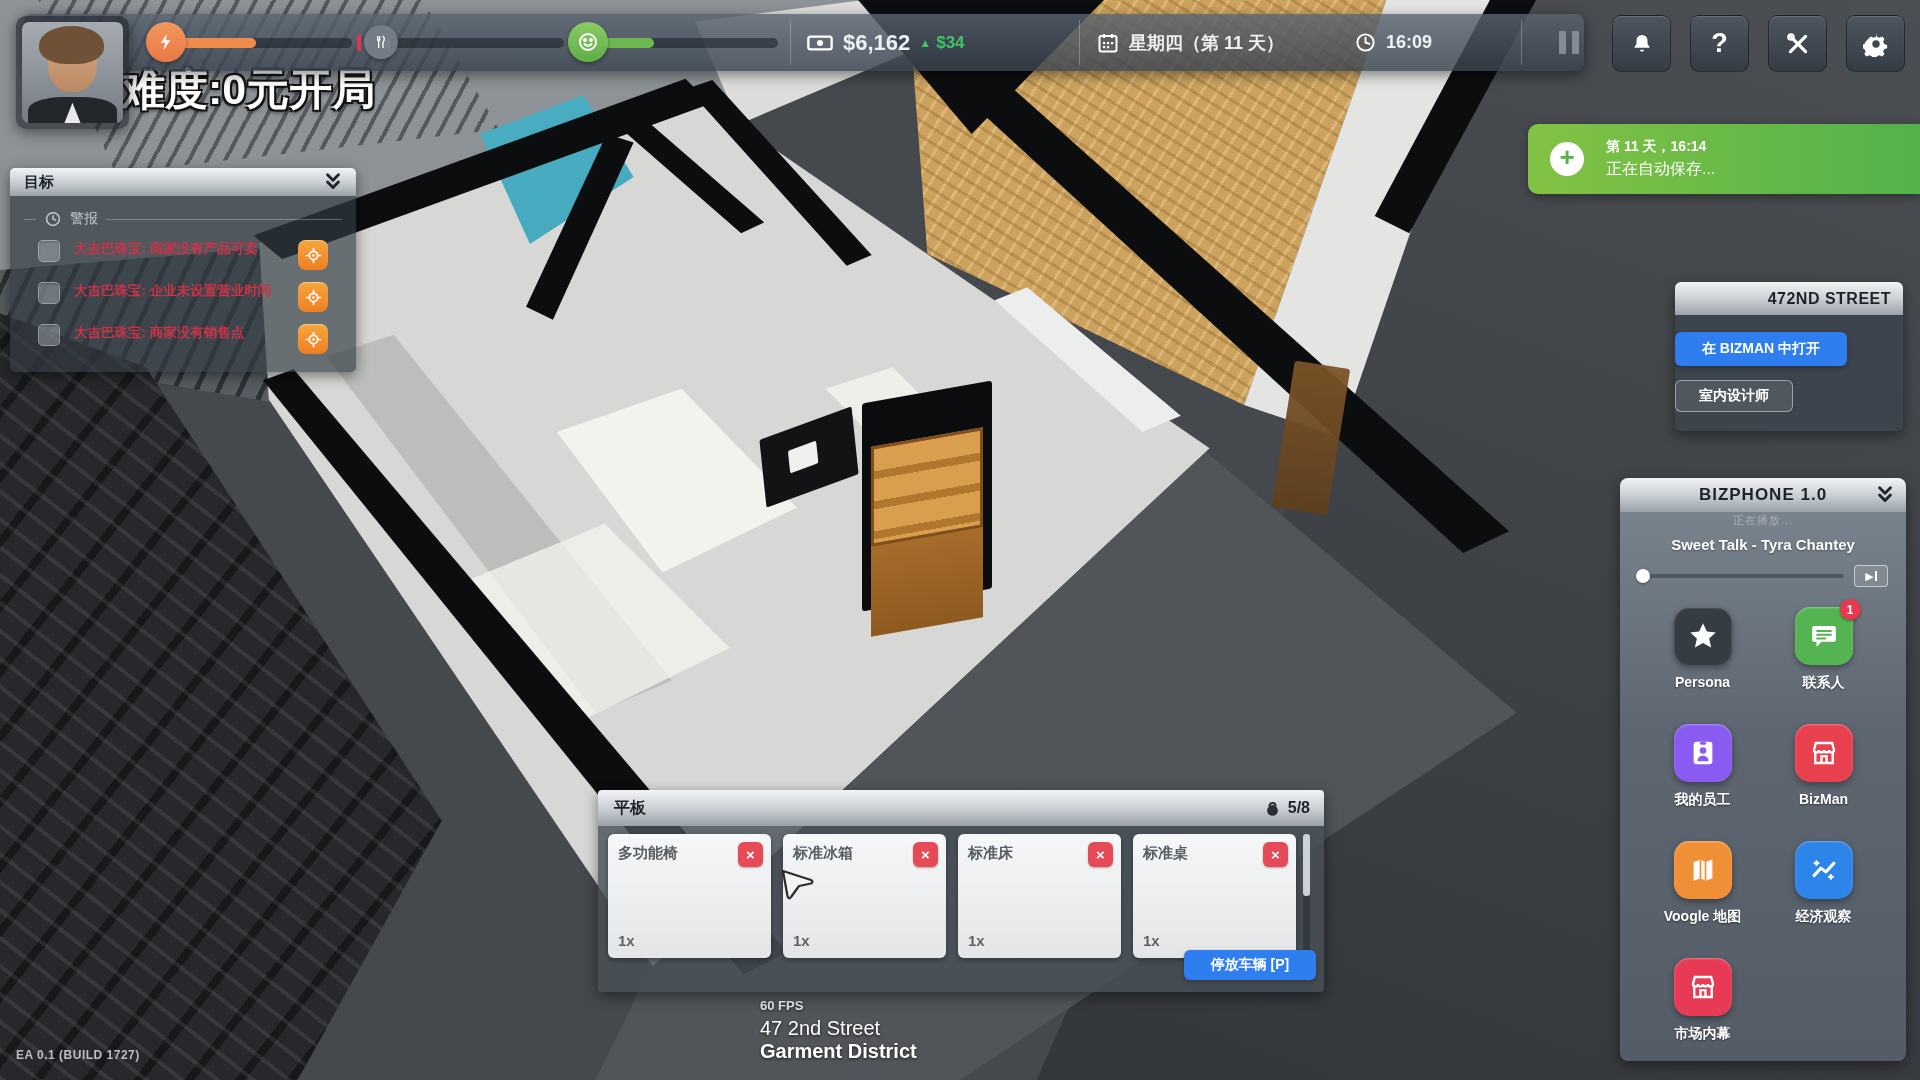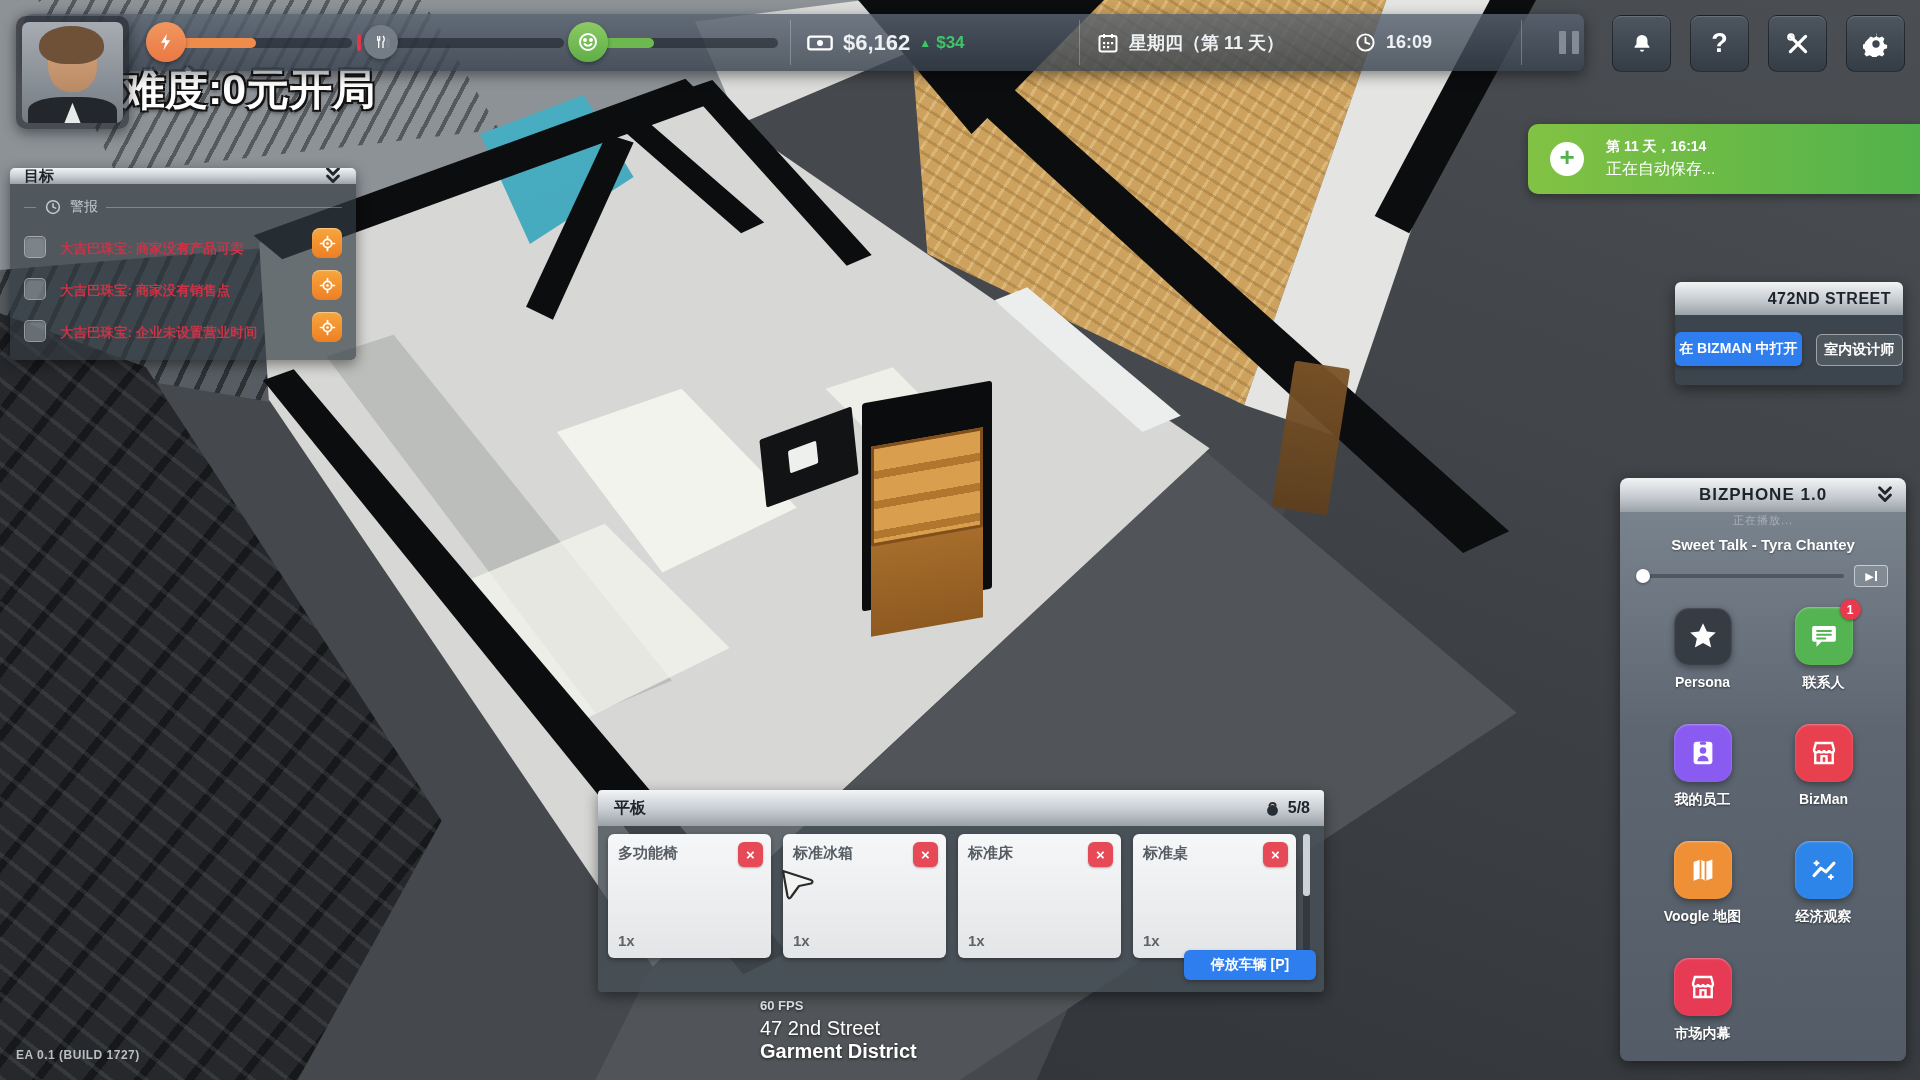--- a/index.html
+++ b/index.html
@@ -76,40 +76,40 @@
   .av-face { position:absolute; top:15%; left:26%; width:48%; height:54%; background:linear-gradient(#d3a57f,#b98a63); border-radius:46%; }
   .av-body { position:absolute; bottom:-6%; left:6%; width:88%; height:32%; background:#23262b; border-radius:40% 40% 0 0; }
   .av-shirt { position:absolute; bottom:0; left:42%; width:16%; height:20%; background:#e8e9ea; clip-path:polygon(50% 0,100% 100%,0 100%); }
 
   
   .overlay-text { position:absolute; left:122px; top:64px; z-index:15; color:#fff; font-weight:bold; font-size:43px; line-height:1.2;
     text-shadow:2px 2px 0 #141414,-2px -2px 0 #141414,2px -2px 0 #141414,-2px 2px 0 #141414,0 3px 4px rgba(0,0,0,.6); }
 
   
   .goals { position:absolute; left:10px; top:168px; width:346px; z-index:20; border-radius:5px; overflow:hidden; }
-  .goals-head { height:16px; display:flex; align-items:center; justify-content:space-between; padding:0 12px 0 14px; font-size:15px; font-weight:bold; }
+  .goals-head { height:28px; display:flex; align-items:center; justify-content:space-between; padding:0 12px 0 14px; font-size:15px; font-weight:bold; }
   .goals-body { background:rgba(52,60,68,.68); padding:6px 0 12px; }
   .alerts-title { display:flex; align-items:center; gap:8px; margin:8px 14px 6px; color:#c3cad0; font-size:14px; }
   .hr { height:1px; background:rgba(255,255,255,.28); }
   .hr-sm { width:12px; } .hr-grow { flex:1; }
-  .alert-row { display:flex; align-items:flex-end; padding:6px 14px; }
+  .alert-row { display:flex; align-items:flex-start; padding:6px 28px; }
   .chk { width:22px; height:22px; border-radius:5px; background:rgba(190,198,205,.4); border:1px solid rgba(255,255,255,.3); box-shadow:inset 0 1px 2px rgba(0,0,0,.25); flex:none; }
   .alert-text { flex:1; margin:0 10px 0 14px; color:#cb3347; font-weight:bold; font-size:13.5px; }
   .locate-btn { width:30px; height:30px; border-radius:8px; background:linear-gradient(180deg,#f7a63d,#ee7f23); display:flex; align-items:center; justify-content:center; flex:none; box-shadow:inset 0 1px 1px rgba(255,255,255,.4); }
 
   
   .toast { position:absolute; left:1528px; top:124px; width:392px; height:70px; border-radius:10px 0 0 10px; background:linear-gradient(90deg,#82c243,#52b24b); display:flex; align-items:center; z-index:25; box-shadow:0 3px 10px rgba(0,0,0,.35); }
   .toast-ic { width:34px; height:34px; border-radius:50%; background:#fff; color:#52b24b; font-size:26px; font-weight:bold; display:flex; align-items:center; justify-content:center; margin:0 22px 0 22px; padding-bottom:3px; }
   .toast-l1 { font-size:14px; font-weight:bold; color:#fff; }
   .toast-l2 { font-size:16px; color:#fff; margin-top:3px; }
 
   
   .street { position:absolute; left:1675px; top:282px; width:228px; border-radius:6px; overflow:hidden; z-index:20; }
   .street-head { height:33px; display:flex; align-items:center; justify-content:flex-end; padding-right:12px; font-weight:bold; font-size:16px; letter-spacing:.5px; }
-  .street-body { background:rgba(60,68,77,.95); padding:17px 0 19px; display:flex; flex-direction:row; align-items:flex-end; gap:14px; }
+  .street-body { background:rgba(60,68,77,.95); padding:17px 0 19px; display:flex; flex-direction:column; align-items:flex-start; gap:14px; }
   .btn-blue { background:#2e7ef0; color:#fff; font-weight:bold; font-size:14px; border:none; border-radius:6px; display:flex; align-items:center; justify-content:center; box-shadow:0 2px 4px rgba(0,0,0,.3); }
   .btn-open { width:172px; height:34px; }
   .btn-ghost { width:118px; height:32px; background:rgba(255,255,255,.1); border:1px solid rgba(255,255,255,.45); border-radius:6px; color:#fff; font-weight:bold; font-size:14px; display:flex; align-items:center; justify-content:center; }
 
   
   .phone { position:absolute; left:1620px; top:478px; width:286px; height:583px; border-radius:8px; overflow:hidden; z-index:20; display:flex; flex-direction:column; }
   .phone-head { height:34px; position:relative; display:flex; align-items:center; justify-content:center; font-weight:bold; font-size:17px; letter-spacing:1px; flex:none; }
   .phone-head .chev { position:absolute; right:10px; top:7px; }
   .phone-body { flex:1; background:linear-gradient(180deg,#79838e,#5d6671 40%,#545d67); padding-top:1px; }
   .np { text-align:center; font-size:11px; letter-spacing:1px; color:rgba(255,255,255,.35); }
@@ -336,46 +336,46 @@
               <circle cx="12" cy="12" r="1.6" fill="#fff" stroke="none"></circle>
             <line x1="12" y1="3.2" x2="12" y2="6"></line>
               <line x1="12" y1="18" x2="12" y2="20.8"></line>
               <line x1="3.2" y1="12" x2="6" y2="12"></line>
               <line x1="18" y1="12" x2="20.8" y2="12"></line>
           </svg>
         </div>
       </div>
       <div class="alert-row">
         <div class="chk"></div>
+        <div class="alert-text">大吉巴珠宝: 企业未设置营业时间</div>
+        <div class="locate-btn">
+          <svg width="19" height="19" viewBox="0 0 24 24" fill="none" stroke="#fff" stroke-width="2.2" stroke-linecap="round">
+            <circle cx="12" cy="12" r="5.2"></circle>
+              <circle cx="12" cy="12" r="1.6" fill="#fff" stroke="none"></circle>
+            <line x1="12" y1="3.2" x2="12" y2="6"></line>
+              <line x1="12" y1="18" x2="12" y2="20.8"></line>
+              <line x1="3.2" y1="12" x2="6" y2="12"></line>
+              <line x1="18" y1="12" x2="20.8" y2="12"></line>
+          </svg>
+        </div>
+      </div>
+      <div class="alert-row">
+        <div class="chk"></div>
         <div class="alert-text">大吉巴珠宝: 商家没有销售点</div>
         <div class="locate-btn">
           <svg width="19" height="19" viewBox="0 0 24 24" fill="none" stroke="#fff" stroke-width="2.2" stroke-linecap="round">
             <circle cx="12" cy="12" r="5.2"></circle>
               <circle cx="12" cy="12" r="1.6" fill="#fff" stroke="none"></circle>
             <line x1="12" y1="3.2" x2="12" y2="6"></line>
               <line x1="12" y1="18" x2="12" y2="20.8"></line>
               <line x1="3.2" y1="12" x2="6" y2="12"></line>
               <line x1="18" y1="12" x2="20.8" y2="12"></line>
           </svg>
         </div>
       </div>
-      <div class="alert-row">
-        <div class="chk"></div>
-        <div class="alert-text">大吉巴珠宝: 企业未设置营业时间</div>
-        <div class="locate-btn">
-          <svg width="19" height="19" viewBox="0 0 24 24" fill="none" stroke="#fff" stroke-width="2.2" stroke-linecap="round">
-            <circle cx="12" cy="12" r="5.2"></circle>
-              <circle cx="12" cy="12" r="1.6" fill="#fff" stroke="none"></circle>
-            <line x1="12" y1="3.2" x2="12" y2="6"></line>
-              <line x1="12" y1="18" x2="12" y2="20.8"></line>
-              <line x1="3.2" y1="12" x2="6" y2="12"></line>
-              <line x1="18" y1="12" x2="20.8" y2="12"></line>
-          </svg>
-        </div>
-      </div>
     </div>
   </div>
 
   <div class="toast">
     <div class="toast-ic">+</div>
     <div>
       <div class="toast-l1">第 11 天，16:14</div>
       <div class="toast-l2">正在自动保存...</div>
     </div>
   </div>

